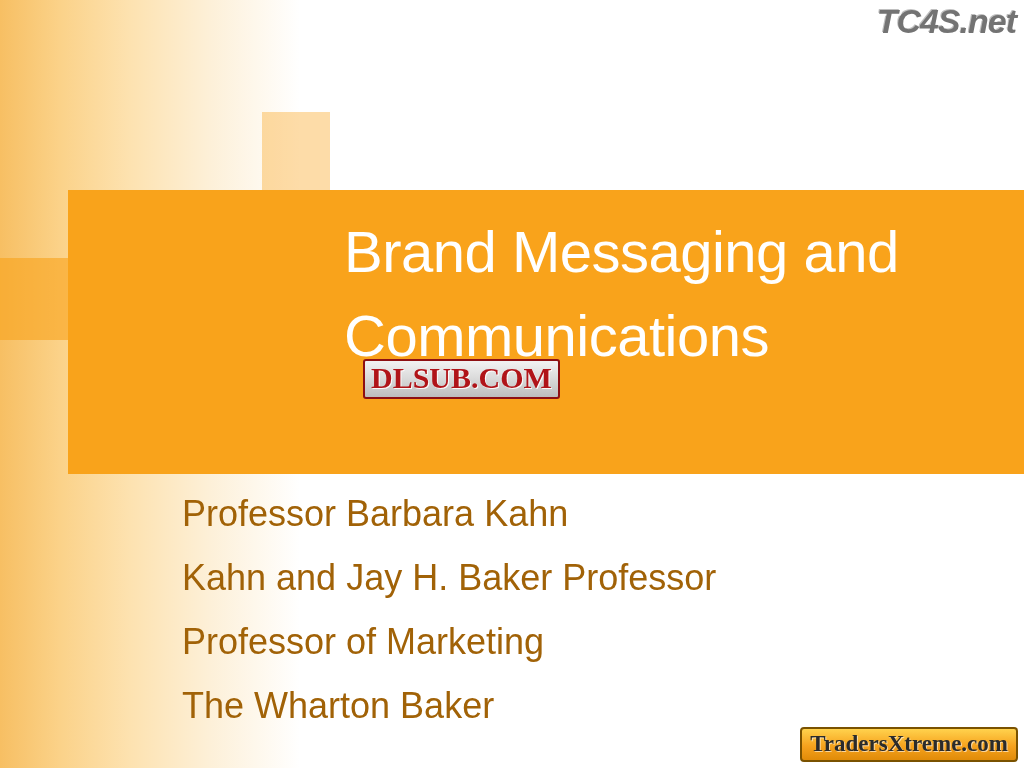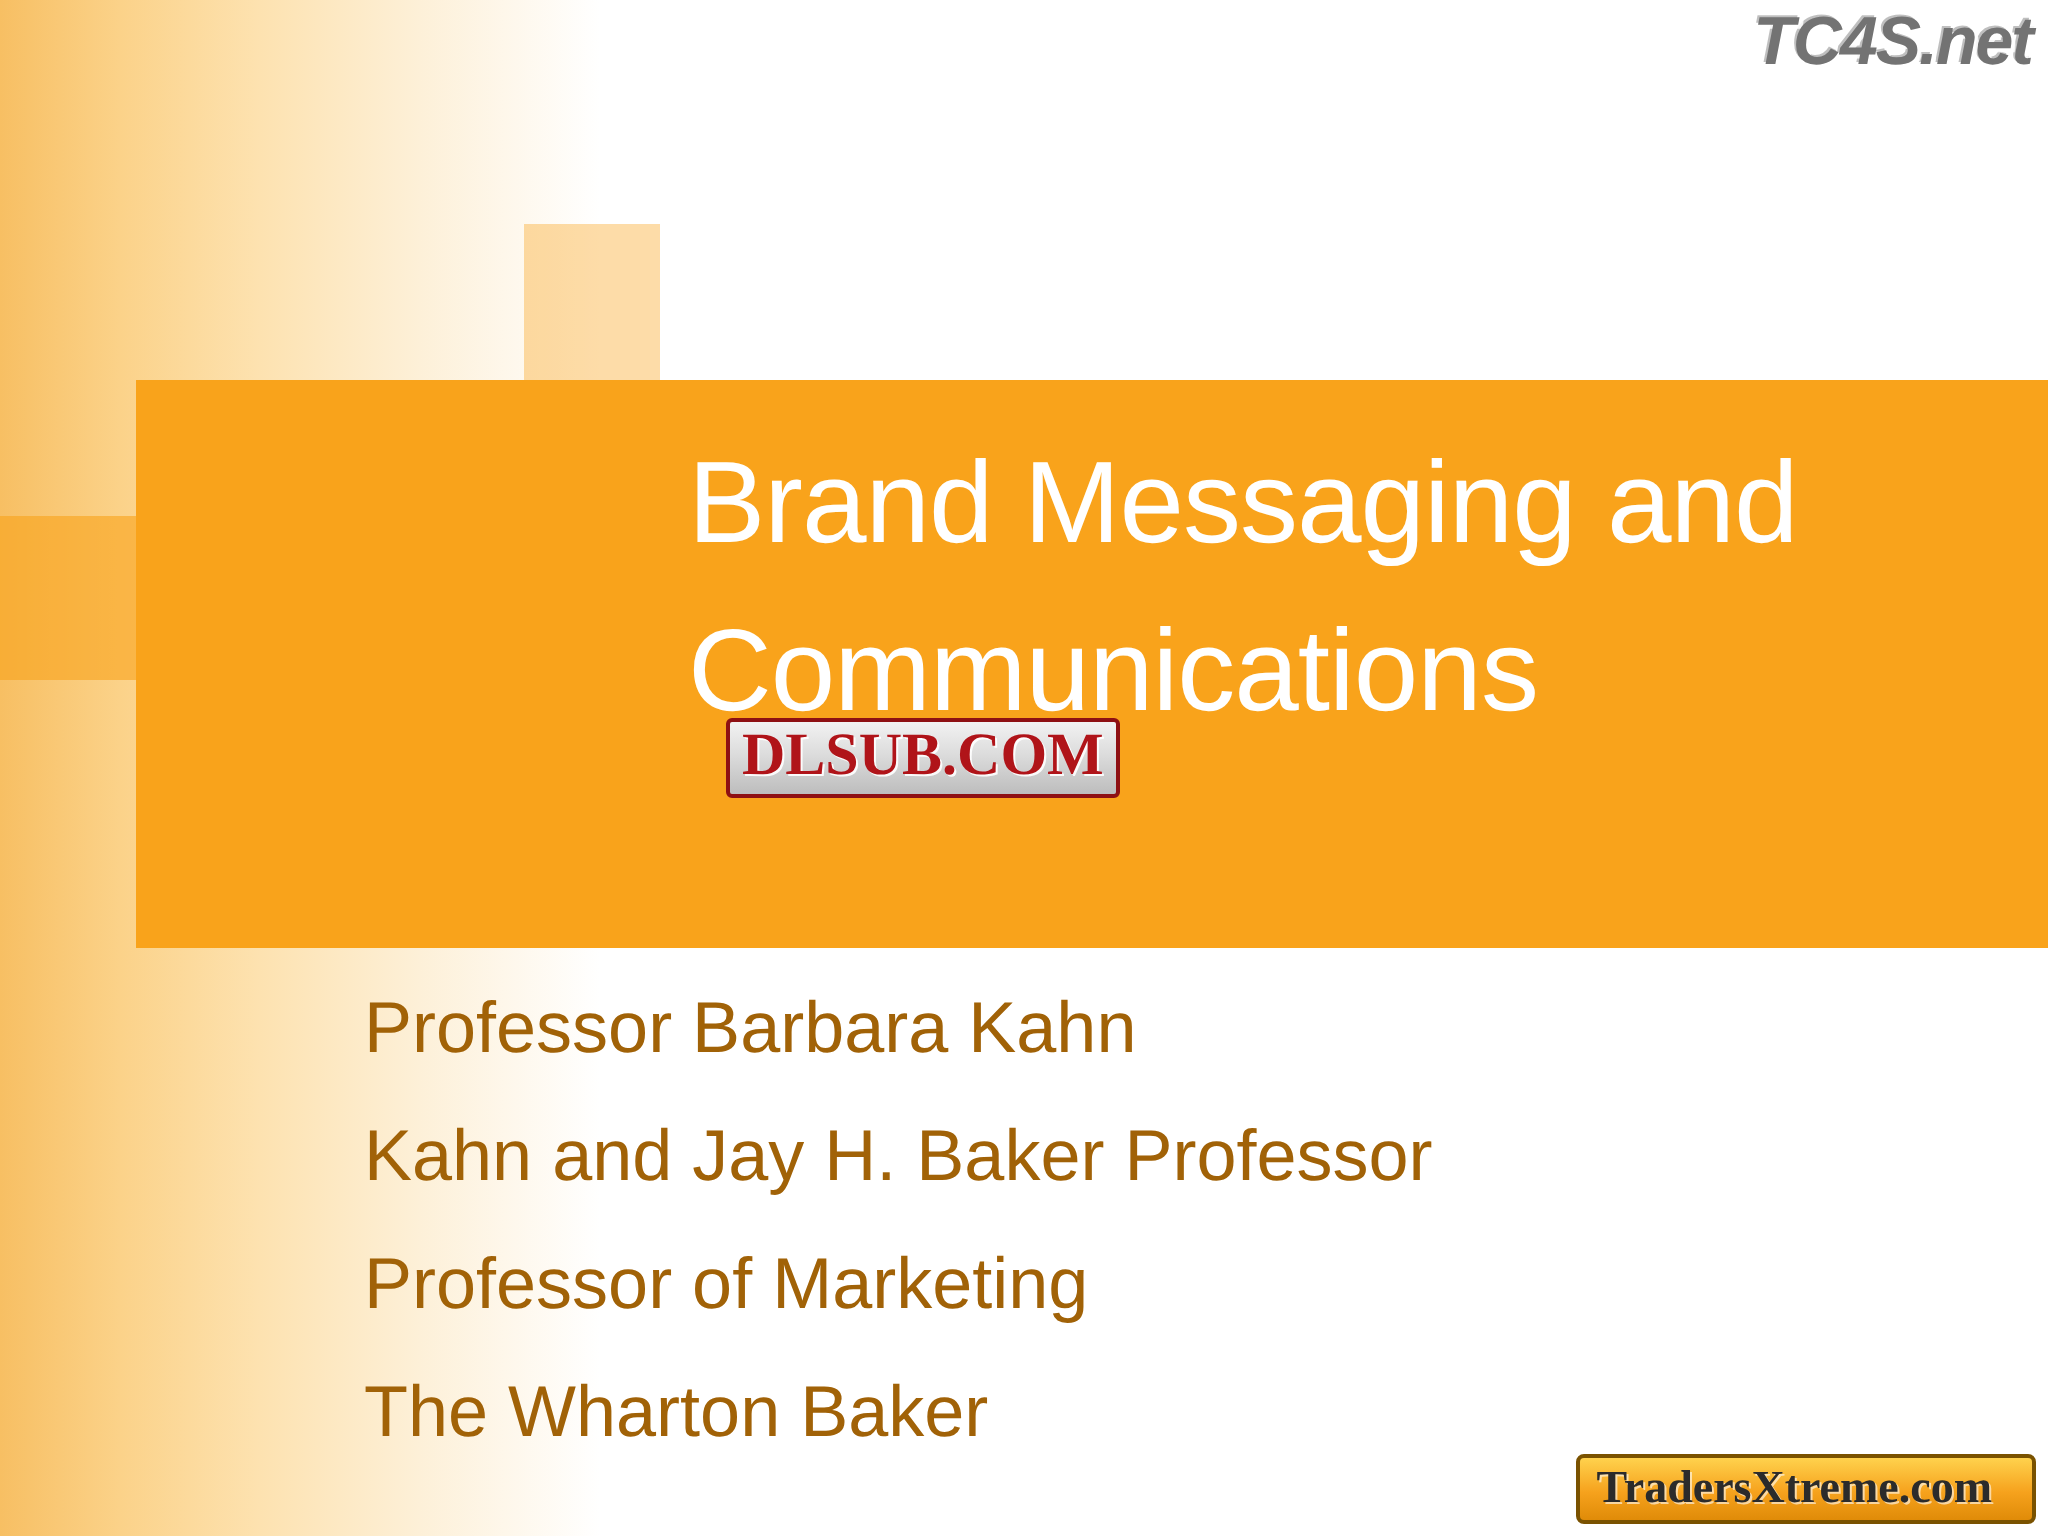--- a/index.html
+++ b/index.html
@@ -106,21 +106,21 @@
   .wm-traders {
     position: absolute;
     right: 6px;
     bottom: 6px;
     font-size: 23px;
     font-weight: bold;
     color: #2b2b2b;
     background: linear-gradient(to bottom, #ffd24d 0%, #f6a21d 55%, #e08b08 100%);
     border: 2px solid #7a5200;
     border-radius: 4px;
-    padding: 1px 20px 2px 8px;
+    padding: 1px 8px 2px 8px;
     text-shadow: 1px 1px 0 rgba(255,255,255,0.6);
     font-family: "Liberation Serif", serif;
     line-height: 28px;
   }
 </style>
 </head>
 <body>
 
 <div id="slide">
 

